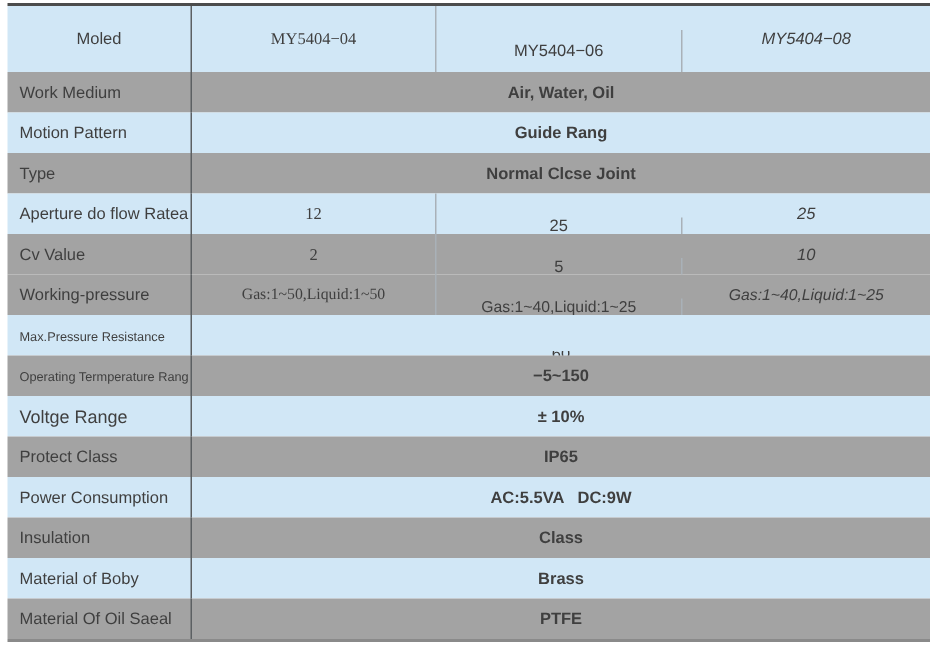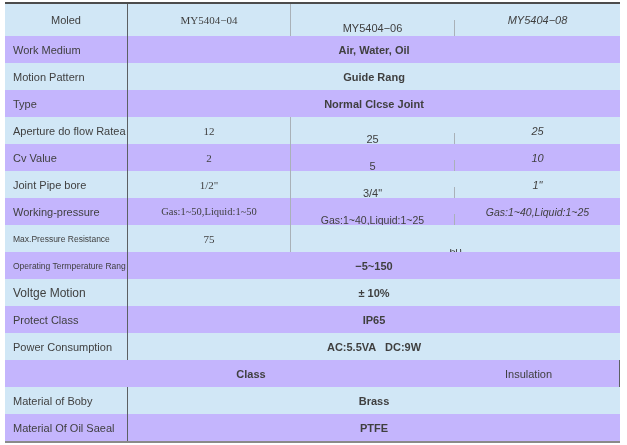--- a/index.html
+++ b/index.html
@@ -15,23 +15,23 @@
   .spec-table {
     margin: 2px 7px 0 5px;
     width: 615px;
     border-top: 2px solid #4c4c4c;
     border-bottom: 2px solid #8a8a8a;
     box-sizing: border-box;
   }
   .row {
     display: flex;
     height: 27px;
-    background: #c4b5fd;
+    background: #a3a3a3;
   }
-  .row.header { height: 32px; }
+  .row.header { height: 44px; }
   .row.alt { background: #d1e7f6; }
   .cell {
     display: flex;
     align-items: center;
     box-sizing: border-box;
     font-size: 11px;
     white-space: pre;
     overflow: hidden;
   }
   .c1 {
@@ -85,63 +85,56 @@
     <div class="cell c4">25</div>
   </div>
 
   <div class="row">
     <div class="cell c1">Cv Value</div>
     <div class="cell c2 divider-r">2</div>
     <div class="cell c3 divider-r">5</div>
     <div class="cell c4">10</div>
   </div>
 
-  <div class="row alt">
-    <div class="cell c1">Joint Pipe bore</div>
-    <div class="cell c2 divider-r">1/2"</div>
-    <div class="cell c3 divider-r">3/4"</div>
-    <div class="cell c4">1"</div>
-  </div>
 
   <div class="row">
     <div class="cell c1">Working-pressure</div>
     <div class="cell c2 mid divider-r">Gas:1~50,Liquid:1~50</div>
     <div class="cell c3 mid divider-r">Gas:1~40,Liquid:1~25</div>
     <div class="cell c4 mid">Gas:1~40,Liquid:1~25</div>
   </div>
 
   <div class="row alt">
     <div class="cell c1 sm">Max.Pressure Resistance</div>
-    <div class="cell c2 divider-r">75</div>
     <div class="cell span-2">60</div>
   </div>
 
   <div class="row">
     <div class="cell c1 sm">Operating Termperature Rang</div>
     <div class="cell span-all">−5~150</div>
   </div>
 
   <div class="row alt">
-    <div class="cell c1 lg">Voltge Motion</div>
+    <div class="cell c1 lg">Voltge Range</div>
     <div class="cell span-all">± 10%</div>
   </div>
 
   <div class="row">
     <div class="cell c1">Protect Class</div>
     <div class="cell span-all">IP65</div>
   </div>
 
   <div class="row alt">
     <div class="cell c1">Power Consumption</div>
     <div class="cell span-all">AC:5.5VA   DC:9W</div>
   </div>
 
   <div class="row">
+    <div class="cell c1">Insulation</div>
     <div class="cell span-all">Class</div>
-    <div class="cell c1">Insulation</div>
   </div>
 
   <div class="row alt">
     <div class="cell c1">Material of Boby</div>
     <div class="cell span-all">Brass</div>
   </div>
 
   <div class="row">
     <div class="cell c1">Material Of Oil Saeal</div>
     <div class="cell span-all">PTFE</div>

